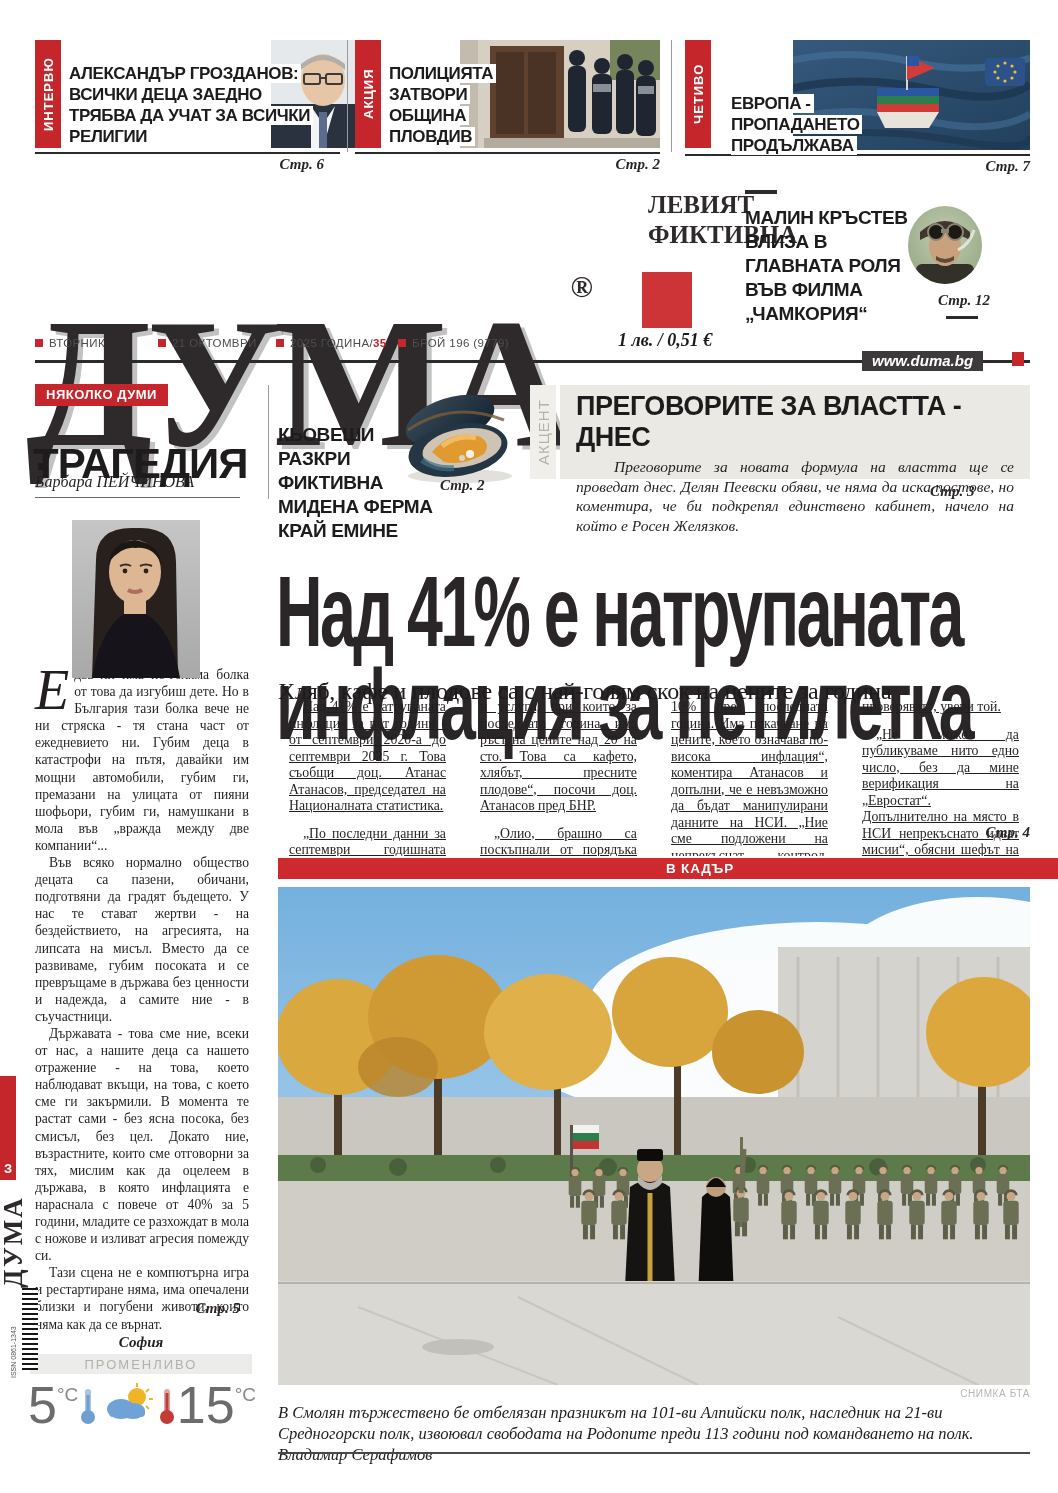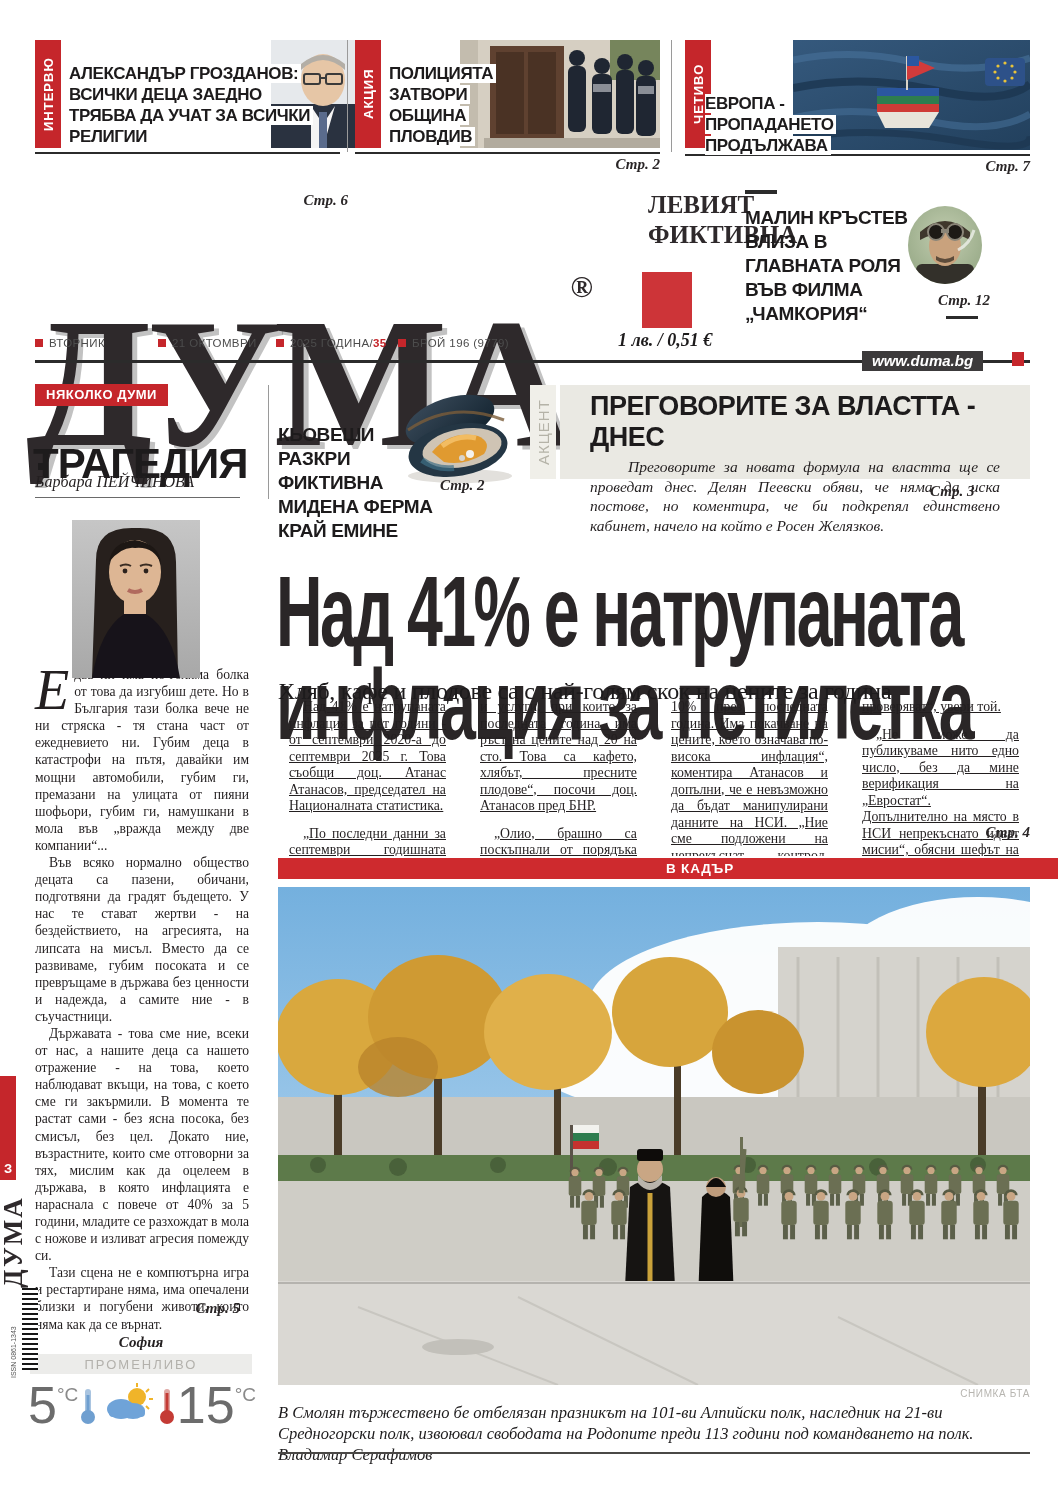--- a/index.html
+++ b/index.html
@@ -54,21 +54,21 @@
   .dropcap{float:left;font-style:italic;font-size:56px;line-height:44px;padding:2px 5px 0 0;font-weight:normal;}
   .op-pageref{position:absolute;left:35px;top:1300px;width:205px;text-align:right;}
   
   .mu-title{position:absolute;left:278px;top:404px;width:165px;font-size:19px;line-height:24px;}
   .mu-page{position:absolute;left:440px;top:477px;}
   
   .accent-strip{position:absolute;left:530px;top:385px;width:26px;height:94px;background:#f0efe9;}
   .accent-strip span{position:absolute;inset:0;display:flex;align-items:center;justify-content:center;
       writing-mode:vertical-rl;transform:rotate(180deg);color:#b5b3a8;font-family:"Liberation Sans",sans-serif;
       font-size:15px;letter-spacing:1px;}
-  .accent-box{position:absolute;left:560px;top:385px;width:470px;height:94px;background:#eae9e3;padding:6px 30px;box-sizing:border-box;}
+  .accent-box{position:absolute;left:560px;top:385px;width:470px;height:94px;background:#eae9e3;padding:6px 16px;box-sizing:border-box;}
   .accent-title{font-size:27px;letter-spacing:-0.5px;margin:0 0 4px;}
   .accent-text{font-style:italic;font-size:15.5px;line-height:1.26;text-align:justify;text-indent:38px;margin:0;}
   .accent-page{position:absolute;left:930px;top:483px;width:100px;text-align:left;}
   
   .main-headline{position:absolute;left:276px;top:498px;width:1200px;transform:scaleX(.645);transform-origin:left top;
       font-family:"Liberation Sans",sans-serif;font-weight:bold;font-size:100px;line-height:.93;
       letter-spacing:-4px;color:#2a2627;}
   .subhead{position:absolute;left:278px;top:678px;font-family:Liberation Serif, serif;font-size:24px;
       letter-spacing:-0.3px;color:#1d1b1c;}
   .cols{position:absolute;left:278px;top:688px;width:752px;height:168px;display:flex;gap:12px;overflow:hidden;}
@@ -121,21 +121,21 @@
         <rect x="48" y="72" width="8" height="36" fill="#5a6b8c"></rect>
         <ellipse cx="52" cy="40" rx="22" ry="26" fill="#e6c6a6"></ellipse>
         <path d="M30 30 Q52 10 74 30 L74 24 Q52 6 30 24 Z" fill="#b3aea6"></path>
         <rect x="33" y="34" width="16" height="10" rx="2" fill="none" stroke="#3a3a3a" stroke-width="2"></rect>
         <rect x="55" y="34" width="16" height="10" rx="2" fill="none" stroke="#3a3a3a" stroke-width="2"></rect>
         <line x1="49" y1="38" x2="55" y2="38" stroke="#3a3a3a" stroke-width="2"></line>
       </svg>
     </div>
     <h3 class="cond tz-title" style="left:34px;top:6px;width:260px;"><span>Александър Грозданов: Всички деца заедно трябва да учат за всички религии</span></h3>
     <div class="tz-rule" style="left:0;top:112px;width:305px;"></div>
-    <div class="tz-page pageref" style="left:213px;top:116px;width:100px;margin-top:36px;">Стр. 6</div>
+    <div class="tz-page pageref" style="left:189px;top:116px;width:100px;">Стр. 6</div>
   </div>
   <div class="vdiv" style="left:347px;top:40px;height:112px;"></div>
 
   <div class="teaser" style="left:355px;width:305px;">
     <div class="tagstrip">
         <span>АКЦИЯ</span>
       </div>
     <div class="tz-photo" style="left:105px;width:200px;height:108px;">
       <svg width="200" height="108">
           <rect width="200" height="108" fill="#d6cfc2"></rect>
@@ -198,21 +198,21 @@
             <circle cx="219" cy="26" r="1.6"></circle>
             <circle cx="222" cy="32" r="1.6"></circle>
             <circle cx="219" cy="38" r="1.6"></circle>
             <circle cx="212" cy="41" r="1.6"></circle>
             <circle cx="205" cy="38" r="1.6"></circle>
             <circle cx="202" cy="32" r="1.6"></circle>
             <circle cx="205" cy="26" r="1.6"></circle>
           </g>
       </svg>
     </div>
-    <h3 class="cond tz-title" style="left:20px;top:36px;width:140px;"><span>Европа - пропадането продължава</span></h3>
+    <h3 class="cond tz-title" style="left:46px;top:36px;width:140px;"><span>Европа - пропадането продължава</span></h3>
     <div class="tz-rule" style="left:0;top:114px;width:345px;"></div>
     <div class="tz-page pageref" style="left:245px;top:118px;width:100px;">Стр. 7</div>
   </div>
 
   <h1 class="brand"><span>ДУМА</span><sup>®</sup></h1>
   <div class="tagline">
     <div>ЛЕВИЯТ</div>
       <div>ФИКТИВНА</div>
   </div>
   <div class="red-square" style="left:642px;top:272px;width:50px;height:56px;"></div>

